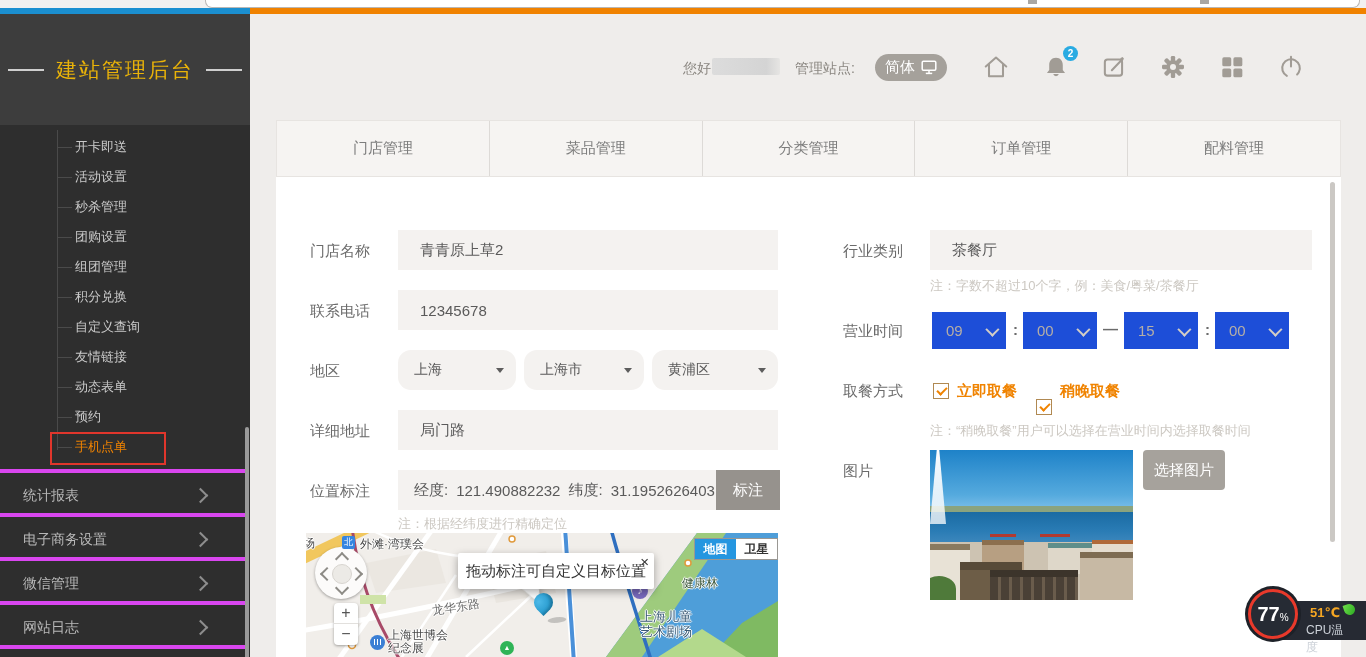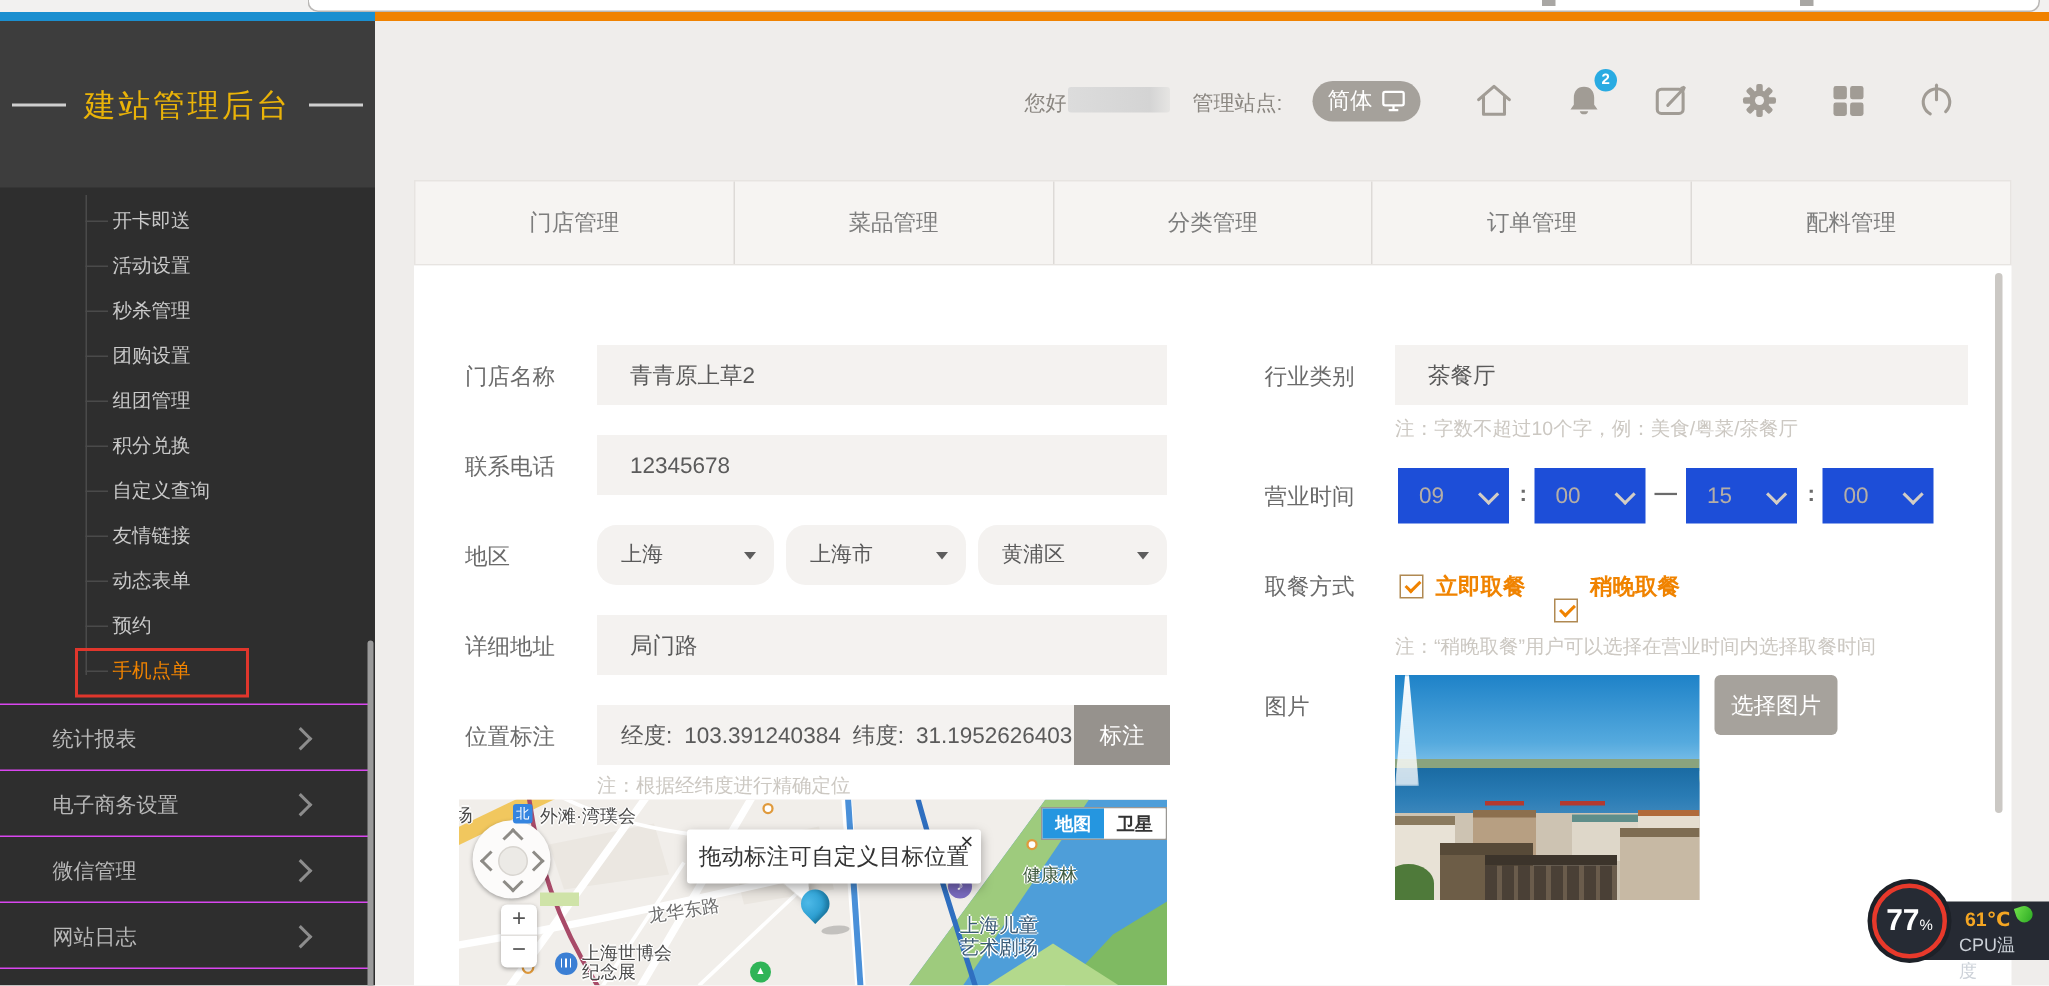--- a/index.html
+++ b/index.html
@@ -14,21 +14,21 @@
   
   #sidebar{left:0;top:14px;width:250px;height:643px;background:#2e2e2e;}
   #sidebar-logo{left:0;top:0;width:250px;height:111px;background:#3d3d3d;display:flex;align-items:center;justify-content:center;gap:12px;color:#fff;}
   #sidebar-logo .dash{width:36px;height:0;border-top:2px solid #cfcfcf;}
   #sidebar-logo .t{font-size:21px;letter-spacing:2px;color:#eab308;}
   #tree-line{left:57px;top:116px;width:1px;height:320px;background:#4a4a4a;}
   .m-item{position:absolute;left:0;width:246px;height:30px;line-height:30px;color:#c9c9c9;font-size:13px;padding-left:75px;box-sizing:border-box;cursor:pointer;}
   .m-item::before{content:"";position:absolute;left:57px;top:15px;width:15px;height:1px;background:#4a4a4a;}
   .m-item.active{color:#f08300;}
   #active-box{left:50px;top:418px;width:112px;height:29px;border:2px solid #e0362c;}
-  .s-row{position:absolute;left:0;width:246px;height:44px;border-top:1px solid #d946ef;color:#b8b8b8;font-size:14px;line-height:44px;padding-left:35px;box-sizing:border-box;cursor:pointer;}
+  .s-row{position:absolute;left:0;width:246px;height:44px;border-top:4px solid #d946ef;color:#b8b8b8;font-size:14px;line-height:44px;padding-left:23px;box-sizing:border-box;cursor:pointer;}
   .s-chev{position:absolute;right:40px;top:17px;width:9px;height:9px;border-top:2px solid #8d8d8d;border-right:2px solid #8d8d8d;transform:rotate(45deg);}
   #side-scroll{left:245px;top:413px;width:4px;height:244px;background:#9a9a9a;border-radius:2px;}
   
   .hdr-text{color:#8a8680;font-size:14px;top:60px;}
   #redacted{left:712px;top:58px;width:68px;height:17px;background:linear-gradient(90deg,#dcdcdc,#d4d4d4 80%,#e6e5e3);border-radius:2px;}
   #lang-pill{left:875px;top:54px;width:72px;height:27px;background:#a5a19b;border-radius:14px;color:#fff;font-size:15px;display:flex;align-items:center;justify-content:center;gap:6px;cursor:pointer;}
   .hicon{top:53px;width:28px;height:28px;cursor:pointer;}
   #badge{left:1063px;top:46px;width:15px;height:15px;background:#29abe2;border-radius:50%;color:#fff;font-size:10px;font-weight:bold;text-align:center;line-height:15px;}
   
   #tabbar{left:276px;top:120px;width:1065px;height:57px;background:#f6f4f2;border:1px solid #e7e4e1;box-sizing:border-box;display:flex;}
@@ -211,21 +211,21 @@
   </div>
 <div class="abs sel" style="left:652px;top:350px;width:126px;height:40px;">
     <span>黄浦区</span>
     <span class="arr"></span>
   </div>
 <span class="abs flabel" style="left:310px;top:422px;">详细地址</span>
 <div class="abs finput" style="left:398px;top:410px;width:380px;height:40px;">局门路</div>
 <span class="abs flabel" style="left:310px;top:482px;">位置标注</span>
 <div class="abs finput" style="left:398px;top:470px;width:318px;height:40px;gap:8px;padding-left:16px;">
   <span>经度:</span>
-  <span>103.391240384</span>
+  <span>121.490882232</span>
   <span>纬度:</span>
   <span>31.1952626403</span>
 </div>
 <div class="abs gbtn" style="left:716px;top:470px;width:64px;height:40px;">标注</div>
 <span class="abs note" style="left:398px;top:515px;">注：根据经纬度进行精确定位</span>
 
 <span class="abs flabel" style="left:843px;top:242px;">行业类别</span>
 <div class="abs finput" style="left:930px;top:230px;width:382px;height:40px;">茶餐厅</div>
 <span class="abs note" style="left:930px;top:277px;">注：字数不超过10个字，例：美食/粤菜/茶餐厅</span>
 <span class="abs flabel" style="left:843px;top:322px;">营业时间</span>
@@ -338,16 +338,16 @@
     <div class="mt2">卫星</div>
   </div>
 </div>
 
 <div class="abs" id="cpu">
   <div id="cpu-pill"></div>
   <div id="cpu-ball">
       <span class="p">77</span>
       <span class="ps">%</span>
     </div>
-  <span id="cpu-temp">61℃</span>
+  <span id="cpu-temp">51℃</span>
   <span id="cpu-leaf"></span>
   <span id="cpu-label">CPU温度</span>
 </div>
 
 </body></html>

